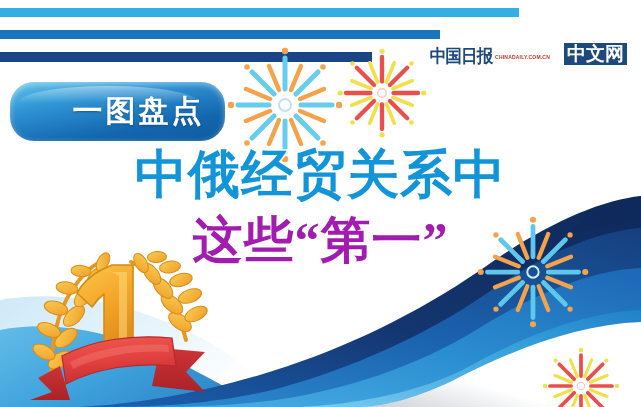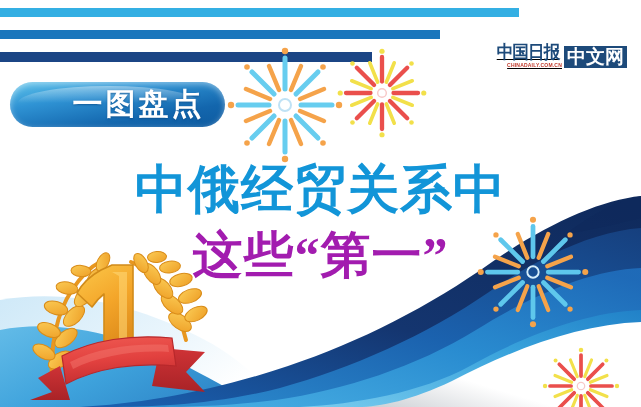--- a/index.html
+++ b/index.html
@@ -17,48 +17,48 @@
   .bar-1{top:8px;height:9px;width:519px;background:#34afe3;}
   .bar-2{top:30px;height:9px;width:440px;background:#1a76bc;}
   .bar-3{top:52px;height:10px;width:372px;background:#1b4585;}
 
   
   .logo{
     position:absolute;right:14px;top:43px;
     display:flex;align-items:flex-end;gap:2px;
   }
   .logo-cn{
-    display:flex;flex-direction:column;align-items:flex-end;
+    display:flex;flex-direction:row;align-items:center;
     line-height:1;
-    text-decoration:underline;
   }
   .logo-cn-main{
     font-family:"Liberation Serif",serif;
     font-weight:bold;font-size:18px;color:#1d4a7a;
     letter-spacing:-1px;
     transform:scaleX(.92);
   }
   .logo-cn-sub{
     font-family:"Liberation Sans",sans-serif;
     font-weight:bold;font-size:5px;color:#c0392b;
     letter-spacing:.2px;margin-top:2px;
   }
   .logo-box{
     background:#1d4a7a;color:#fff;
     font-family:"Liberation Serif",serif;
     font-weight:bold;font-size:19px;
     padding:1px 3px 2px 3px;
     letter-spacing:0px;
     line-height:1;
+    margin-left:12px;
   }
 
   
   .badge{
     position:absolute;left:10px;top:82px;
-    width:215px;height:45px;
+    width:215px;height:59px;
     border-radius:24px;
     background:linear-gradient(170deg,#5fc3ea 0%,#2f93d4 32%,#1366ad 72%,#0e5ba0 100%);
     box-shadow:inset 0 2px 6px rgba(255,255,255,.45);
     display:flex;align-items:center;justify-content:center;
   }
   .badge::after{
     content:"";position:absolute;left:8px;top:4px;right:26px;height:17px;
     border-radius:50%/100% 100% 0 0;
     background:linear-gradient(180deg,rgba(255,255,255,.40),rgba(255,255,255,0));
     pointer-events:none;
@@ -80,21 +80,20 @@
   .hl-line{
     font-family:"Liberation Serif",serif;
     font-weight:bold;
     line-height:1.12;
     white-space:nowrap;
   }
   .hl-1{
     font-size:52px;color:#1295d8;letter-spacing:1px;
     -webkit-text-stroke:3px #ffffff;
     paint-order:stroke fill;
-    margin-top:15px;
   }
   .hl-2{
     font-size:50px;color:#a21caf;letter-spacing:1px;
     -webkit-text-stroke:3px #ffffff;
     paint-order:stroke fill;
     margin-top:8px;
   }
 
   
   .layer{position:absolute;left:0;top:0;width:641px;height:407px;}

